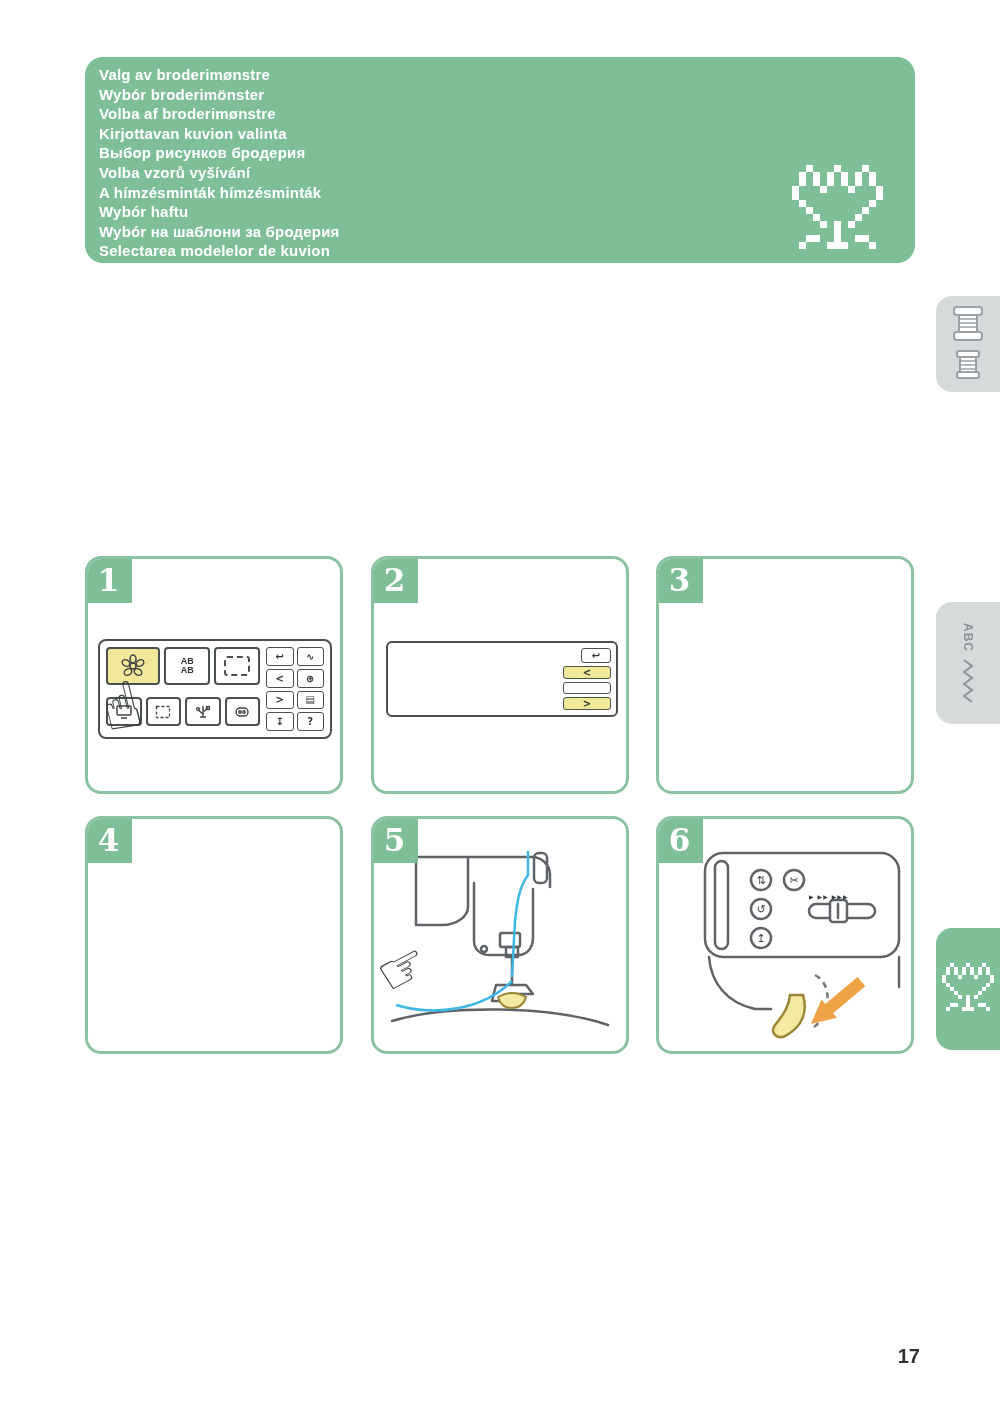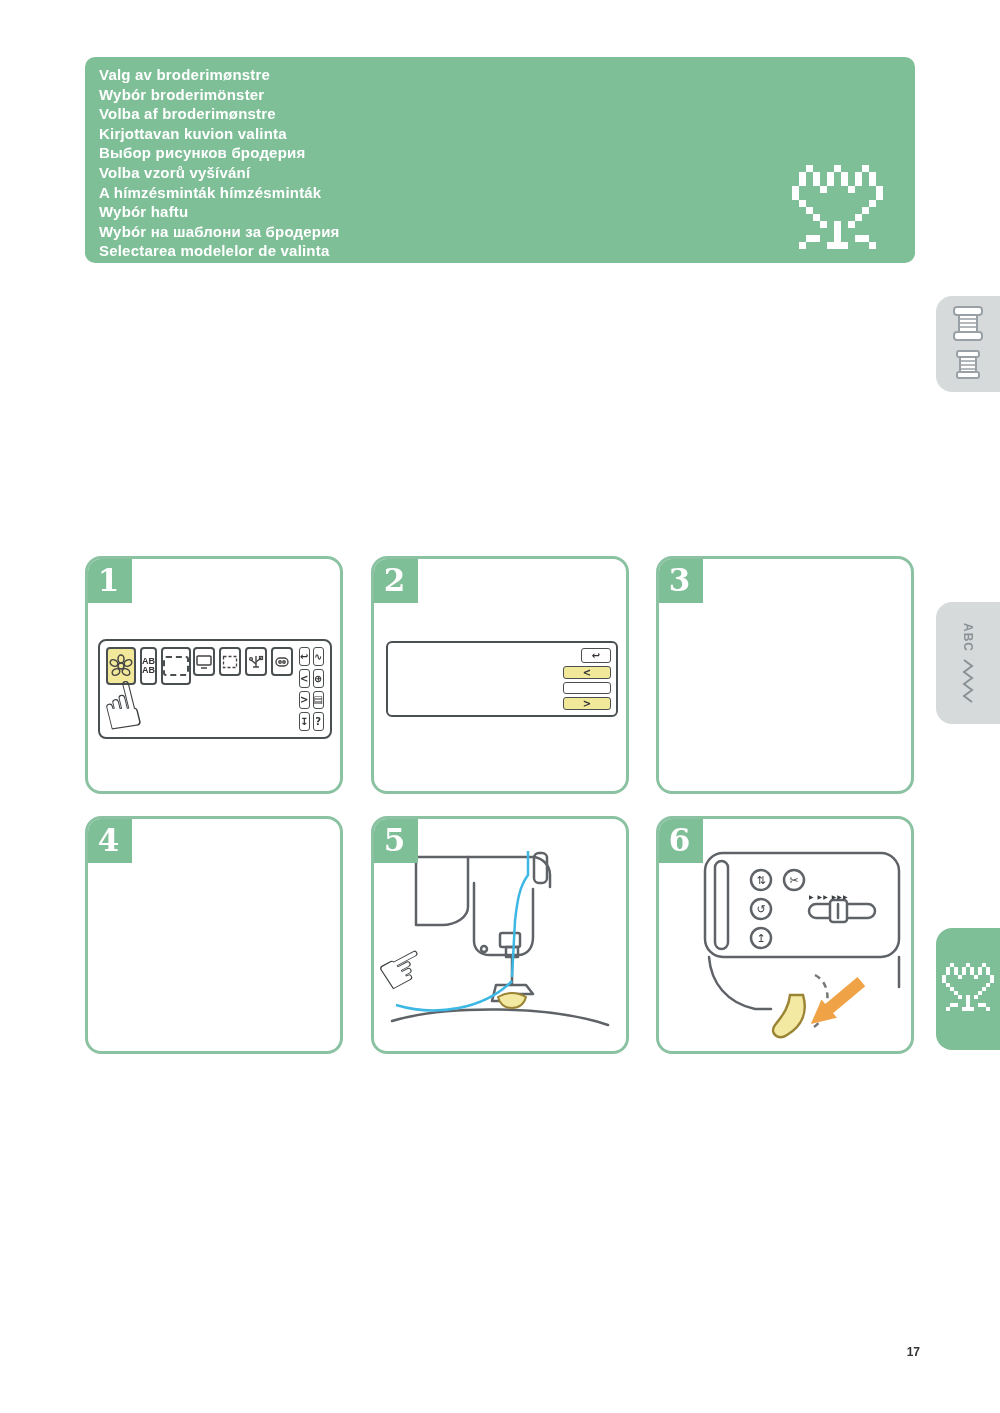--- a/index.html
+++ b/index.html
@@ -2,21 +2,21 @@
 <html><head>
 <meta charset="utf-8">
 <style>
   * { margin:0; padding:0; box-sizing:border-box; }
   html,body { background:#ffffff; }
   body { font-family:"Liberation Sans", sans-serif; }
   .page { position:relative; width:1000px; height:1413px; background:#fff; overflow:hidden; margin:0 auto; }
 
   
   .header { position:absolute; left:85px; top:57px; width:830px; height:206px;
-            background:#7fbf97; border-radius:10px; }
+            background:#7fbf97; border-radius:18px; }
   .titles { position:absolute; left:14px; top:8px; color:#fff; font-weight:bold;
             font-size:15px; line-height:19.6px; letter-spacing:.2px; }
   .header-flower { position:absolute; right:32px; bottom:10px; }
 
   
   .tab { position:absolute; right:0; width:64px; display:flex; align-items:center;
          justify-content:center; border-radius:16px 0 0 16px; }
   .tab-gray { background:#d7dadb; }
   #tab-spools { top:296px; height:96px; }
   #tab-abc { top:602px; height:122px; }
@@ -35,21 +35,21 @@
   #p6 { left:656px; top:816px; }
   .badge { position:absolute; left:-3px; top:-3px; width:47px; height:47px;
            background:#7fbf97; color:#fff; font-family:"DejaVu Serif", serif;
            font-weight:bold; font-size:31px; display:flex; align-items:center;
            justify-content:center; border-radius:14px 0 0 0; z-index:3; }
 
   
   .screen { position:absolute; border:2px solid #4a4f52; background:#fff; }
   .s1 { left:10px; top:80px; width:234px; height:100px; border-radius:8px;
         padding:6px; display:flex; gap:6px; }
-  .s1-left { flex:1; display:flex; gap:2px; }
+  .s1-left { flex:1; display:flex; flex-direction:column; gap:12px; }
   .s1-row1 { display:flex; gap:4px; height:38px; }
   .s1-row2 { display:flex; gap:4px; height:29px; }
   .key { border:2px solid #4a4f52; border-radius:4px; background:#fff; flex:1;
          display:flex; align-items:center; justify-content:center; }
   .key-flower { background:#f2e89a; flex:1.2; }
   .key-ab { flex-direction:column; font-size:9px; font-weight:bold; line-height:9px; color:#333; }
   .dash { width:26px; height:20px; border:2px dashed #4a4f52; border-radius:3px; }
   .s1-right { width:58px; display:grid; grid-template-columns:1fr 1fr; grid-auto-rows:1fr; gap:3px; }
   .skey { border:1.5px solid #4a4f52; border-radius:3px; background:#fff;
           display:flex; align-items:center; justify-content:center;
@@ -76,40 +76,40 @@
   .hand5 { left:4px;  top:122px; font-size:56px; transform:rotate(-28deg); }
 
   
   .illus { position:absolute; }
   .illus5 { left:6px; top:32px; }
   .illus6 { left:4px; top:28px; }
   .btn-glyph { font-family:"DejaVu Sans", sans-serif; font-size:11px; fill:#3c4043; }
   .marks { font-family:"DejaVu Sans", sans-serif; font-size:6px; fill:#3c4043; letter-spacing:1px; }
 
   
-  .pageno { position:absolute; right:80px; top:1345px; font-size:12px;
+  .pageno { position:absolute; right:80px; top:1345px; font-size:20px;
             font-weight:bold; color:#333; }
 </style>
 </head>
 <body>
 
 <div class="page">
 
   <section class="header">
     <div class="titles">
       <div>Valg av broderimønstre</div>
       <div>Wybór broderimönster</div>
       <div>Volba af broderimønstre</div>
       <div>Kirjottavan kuvion valinta</div>
       <div>Выбор рисунков бродерия</div>
       <div>Volba vzorů vyšívání</div>
       <div>A hímzésminták hímzésminták</div>
       <div>Wybór haftu</div>
       <div>Wybór на шаблони за бродерия</div>
-      <div>Selectarea modelelor de valinta</div>
+      <div>Selectarea modelelor de kuvion</div>
     </div>
     <div class="header-flower"><svg width="91" height="84" xmlns="http://www.w3.org/2000/svg" shape-rendering="crispEdges">
           <rect x="14" y="0" width="7" height="7" fill="#ffffff"></rect>
           <rect x="42" y="0" width="7" height="7" fill="#ffffff"></rect>
           <rect x="70" y="0" width="7" height="7" fill="#ffffff"></rect>
           <rect x="7" y="7" width="7" height="7" fill="#ffffff"></rect>
           <rect x="21" y="7" width="7" height="7" fill="#ffffff"></rect>
           <rect x="35" y="7" width="7" height="7" fill="#ffffff"></rect>
           <rect x="49" y="7" width="7" height="7" fill="#ffffff"></rect>
           <rect x="63" y="7" width="7" height="7" fill="#ffffff"></rect>

